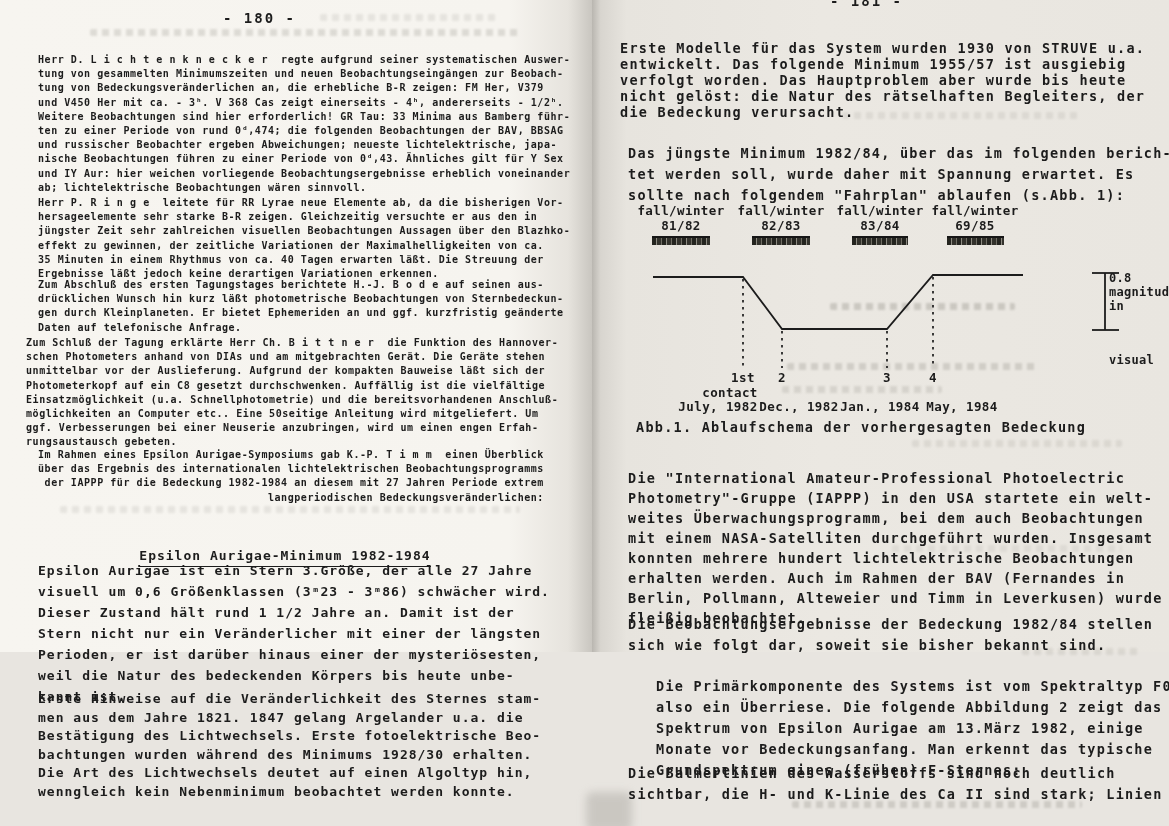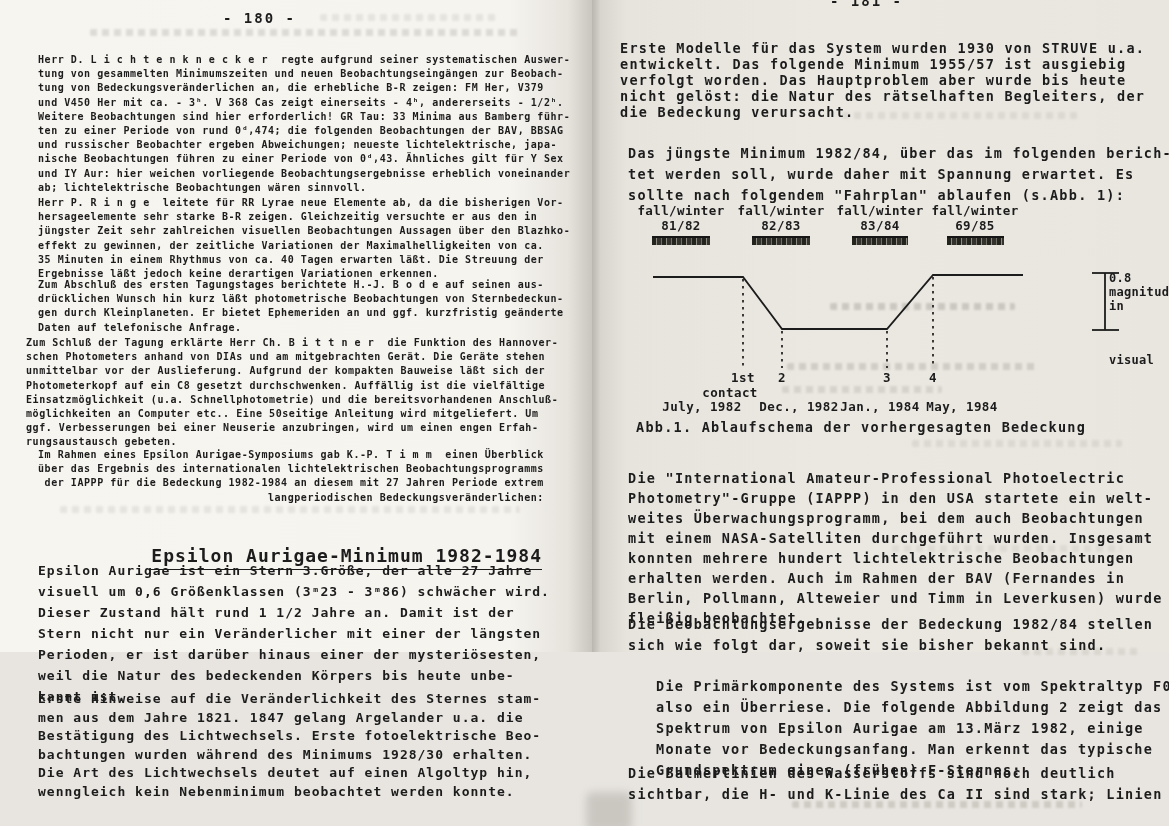--- a/index.html
+++ b/index.html
@@ -71,21 +71,21 @@
 möglichkeiten an Computer etc.. Eine 50seitige Anleitung wird mitgeliefert. Um
 ggf. Verbesserungen bei einer Neuserie anzubringen, wird um einen engen Erfah-
 rungsaustausch gebeten.</div>
   <div class="p small" style="left:38px;top:448px;text-align:right;">Im Rahmen eines Epsilon Aurigae-Symposiums gab K.-P. T i m m  einen Überblick
 über das Ergebnis des internationalen lichtelektrischen Beobachtungsprogramms
 der IAPPP für die Bedeckung 1982-1984 an diesem mit 27 Jahren Periode extrem
 langperiodischen Bedeckungsveränderlichen:</div>
 
   <div class="ghost" style="left:60px;top:506px;width:460px;opacity:0.10;"></div>
 
-  <div class="p lgleft" style="left:104px;top:524px;font-size:18px;">
+  <div class="p lgleft" style="left:104px;top:524px;font-size:13px;">
     <span class="heading">Epsilon Aurigae-Minimum 1982-1984</span>
   </div>
 
   <div class="p lgleft" style="left:38px;top:560px;">Epsilon Aurigae ist ein Stern 3.Größe, der alle 27 Jahre
 visuell um 0,6 Größenklassen (3ᵐ23 - 3ᵐ86) schwächer wird.
 Dieser Zustand hält rund 1 1/2 Jahre an. Damit ist der
 Stern nicht nur ein Veränderlicher mit einer der längsten
 Perioden, er ist darüber hinaus einer der mysteriösesten,
 weil die Natur des bedeckenden Körpers bis heute unbe-
 kannt ist.</div>
@@ -141,21 +141,21 @@
       <line x1="513" y1="78" x2="513" y2="135" stroke="#1c1c1c" stroke-width="1.8"></line>
       <line x1="500" y1="135" x2="527" y2="135" stroke="#1c1c1c" stroke-width="1.8"></line>
     </svg>
 
     <div class="figlabel" style="left:151px;top:175px;">1st</div>
     <div class="figlabel" style="left:190px;top:175px;">2</div>
     <div class="figlabel" style="left:295px;top:175px;">3</div>
     <div class="figlabel" style="left:341px;top:175px;">4</div>
     <div class="figlabel" style="left:138px;top:190px;">contact</div>
 
-    <div class="figlabel" style="left:110px;top:204px;">July, 1982</div>
+    <div class="figlabel" style="left:126px;top:204px;">July, 1982</div>
     <div class="figlabel" style="left:207px;top:204px;">Dec., 1982</div>
     <div class="figlabel" style="left:288px;top:204px;">Jan., 1984</div>
     <div class="figlabel" style="left:370px;top:204px;">May, 1984</div>
 
     <div class="ampline" style="left:517px;top:76px;">0.8</div>
     <div class="ampline" style="left:517px;top:90px;">magnitude</div>
     <div class="ampline" style="left:517px;top:104px;">in</div>
     <div class="ampline" style="left:517px;top:118px;margin-top:40px;">visual</div>
   </div>
 

